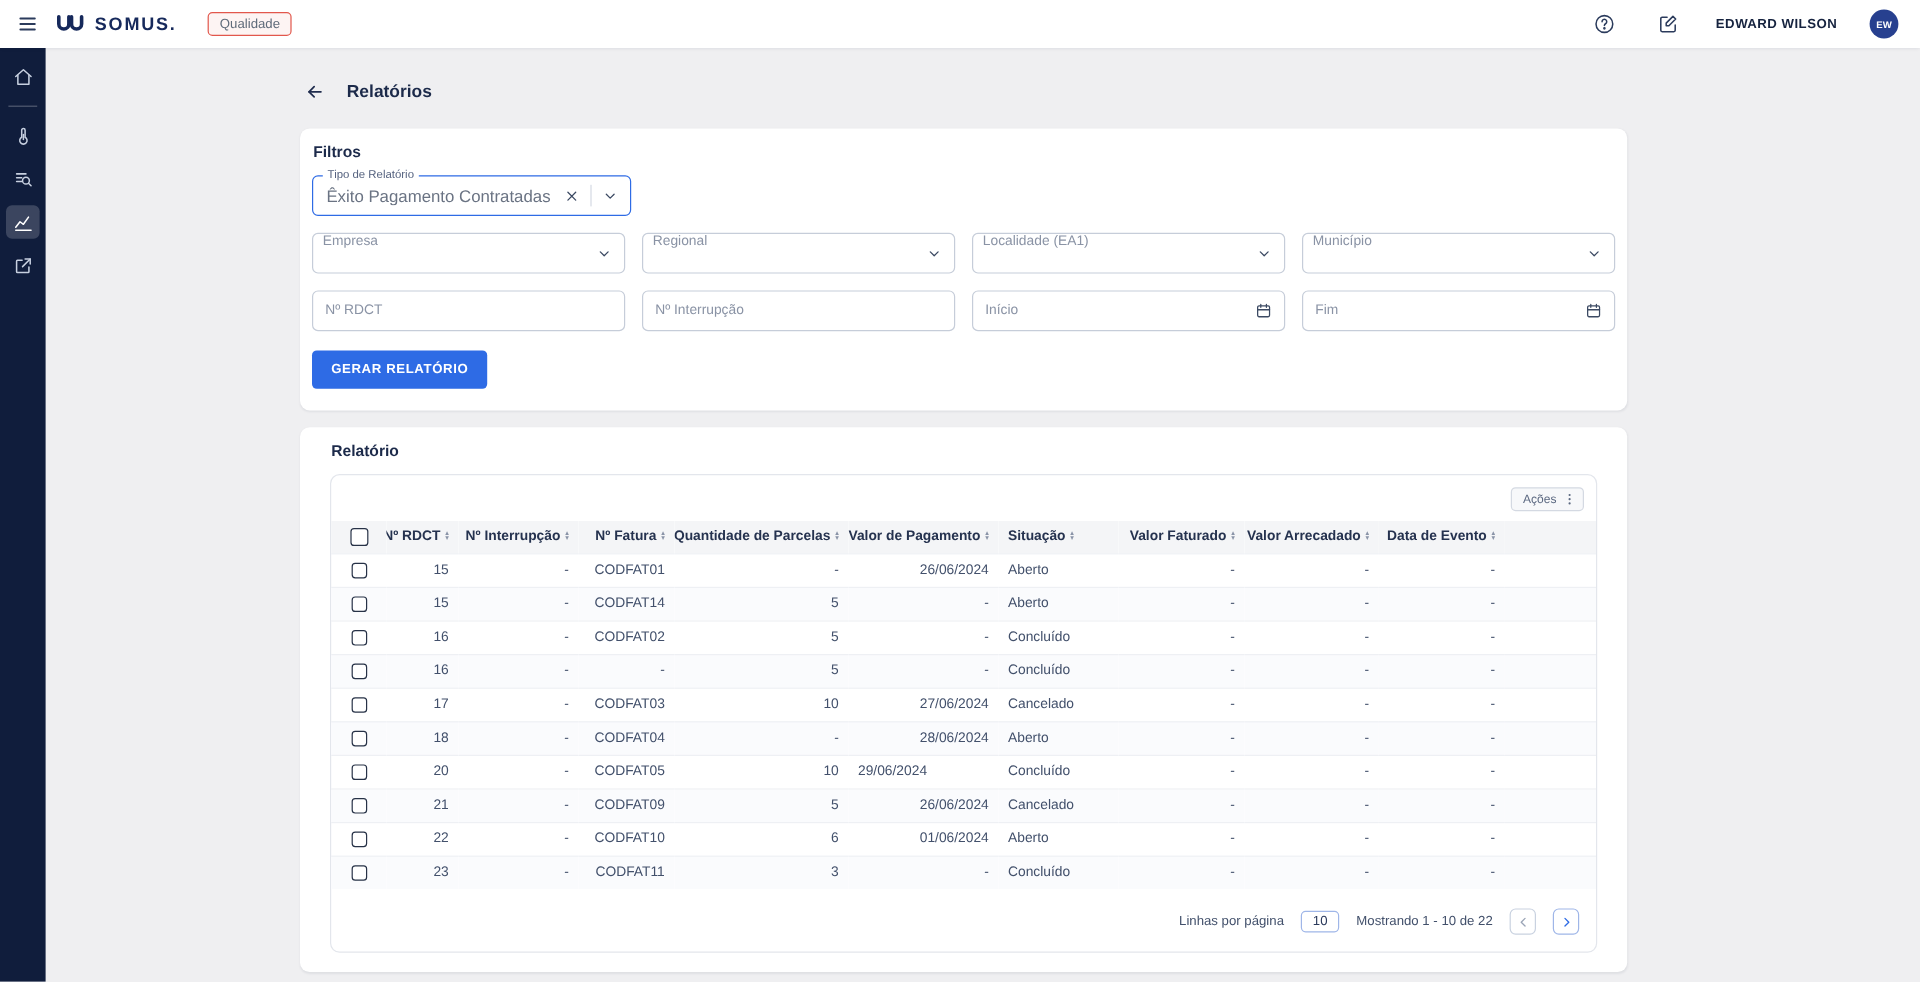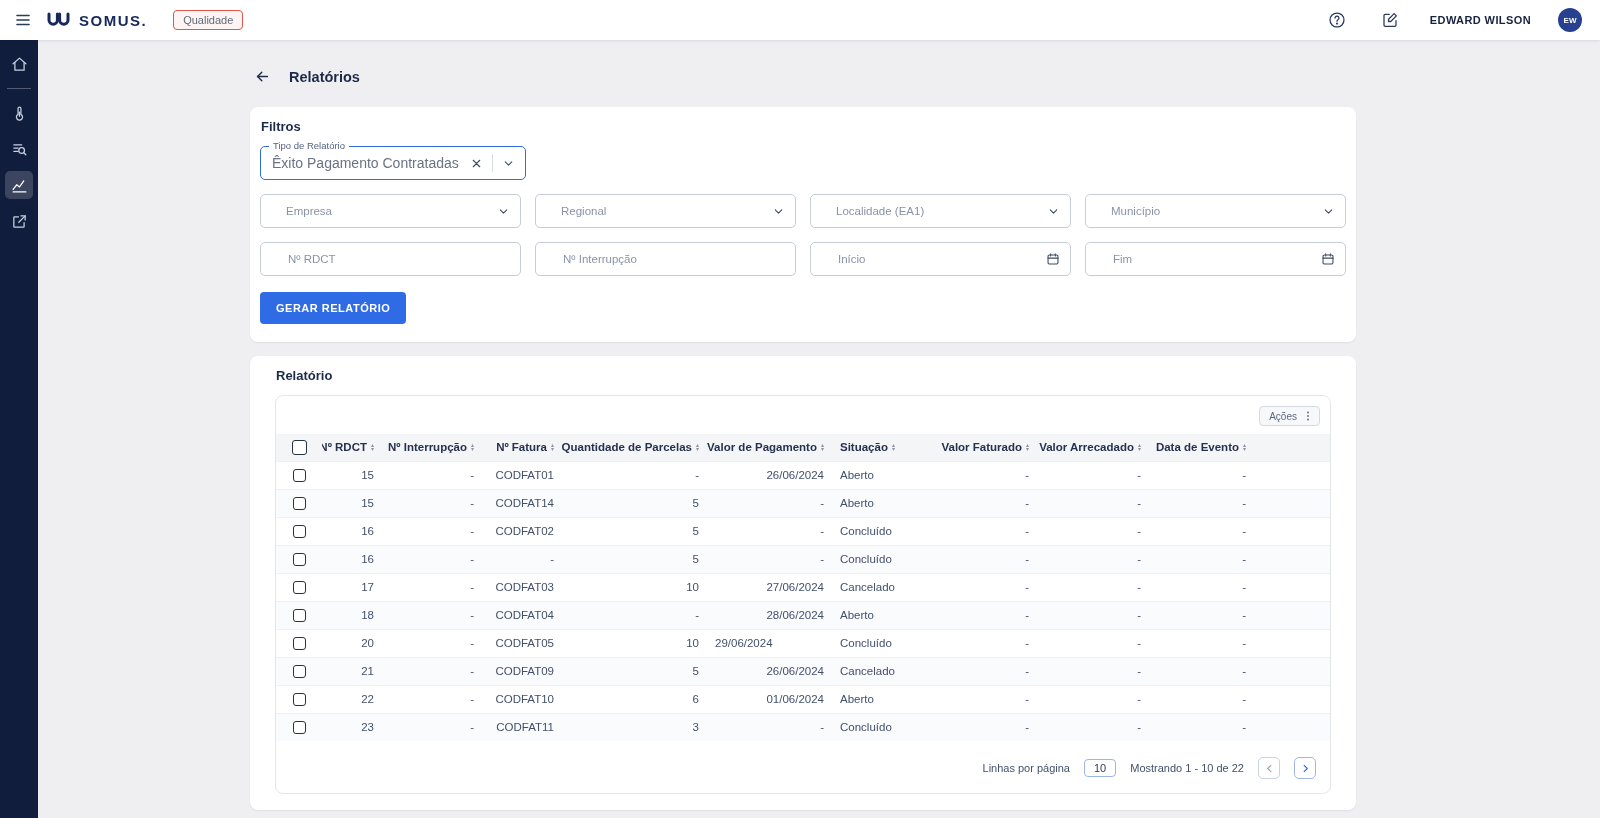--- a/index.html
+++ b/index.html
@@ -62,21 +62,21 @@
     position:absolute; top:-7px; left:8px; background:#fff; padding:0 4px;
     font-size:9.5px; color:#55627f; white-space:nowrap;
   }
   .tipo-value { flex:1; font-size:14px; color:#6a7383; white-space:nowrap; overflow:hidden; }
   .field-sep { width:1px; height:18px; background:#d5dae3; margin:0 7px; }
   
   .filter-row { display:flex; gap:14px; margin-top:14px; }
   .repeat-group { display:contents; }
   .select-field, .input-field {
     flex:1; height:34px; border:1px solid #c6cdd9; border-radius:5px;
-    display:flex; align-items:center; padding:0 10px 0 25px; background:#fff; cursor:pointer;
+    display:flex; padding:0 10px 0 8px; background:#fff; cursor:pointer;
   }
   .select-ph { flex:1; font-size:11.5px; color:#8a93a5; white-space:nowrap; overflow:hidden; }
   .input-field input {
     border:none; outline:none; flex:1; min-width:0; font-size:11.5px;
     color:#3c4a63; background:transparent; font-family:inherit;
   }
   .input-field input::placeholder { color:#8a93a5; }
   .generate-btn {
     margin-top:16px; background:#2e6be5; color:#fff; border:none; border-radius:4px;
     font-size:11px; font-weight:bold; letter-spacing:.5px; padding:10px 16px; cursor:pointer;

